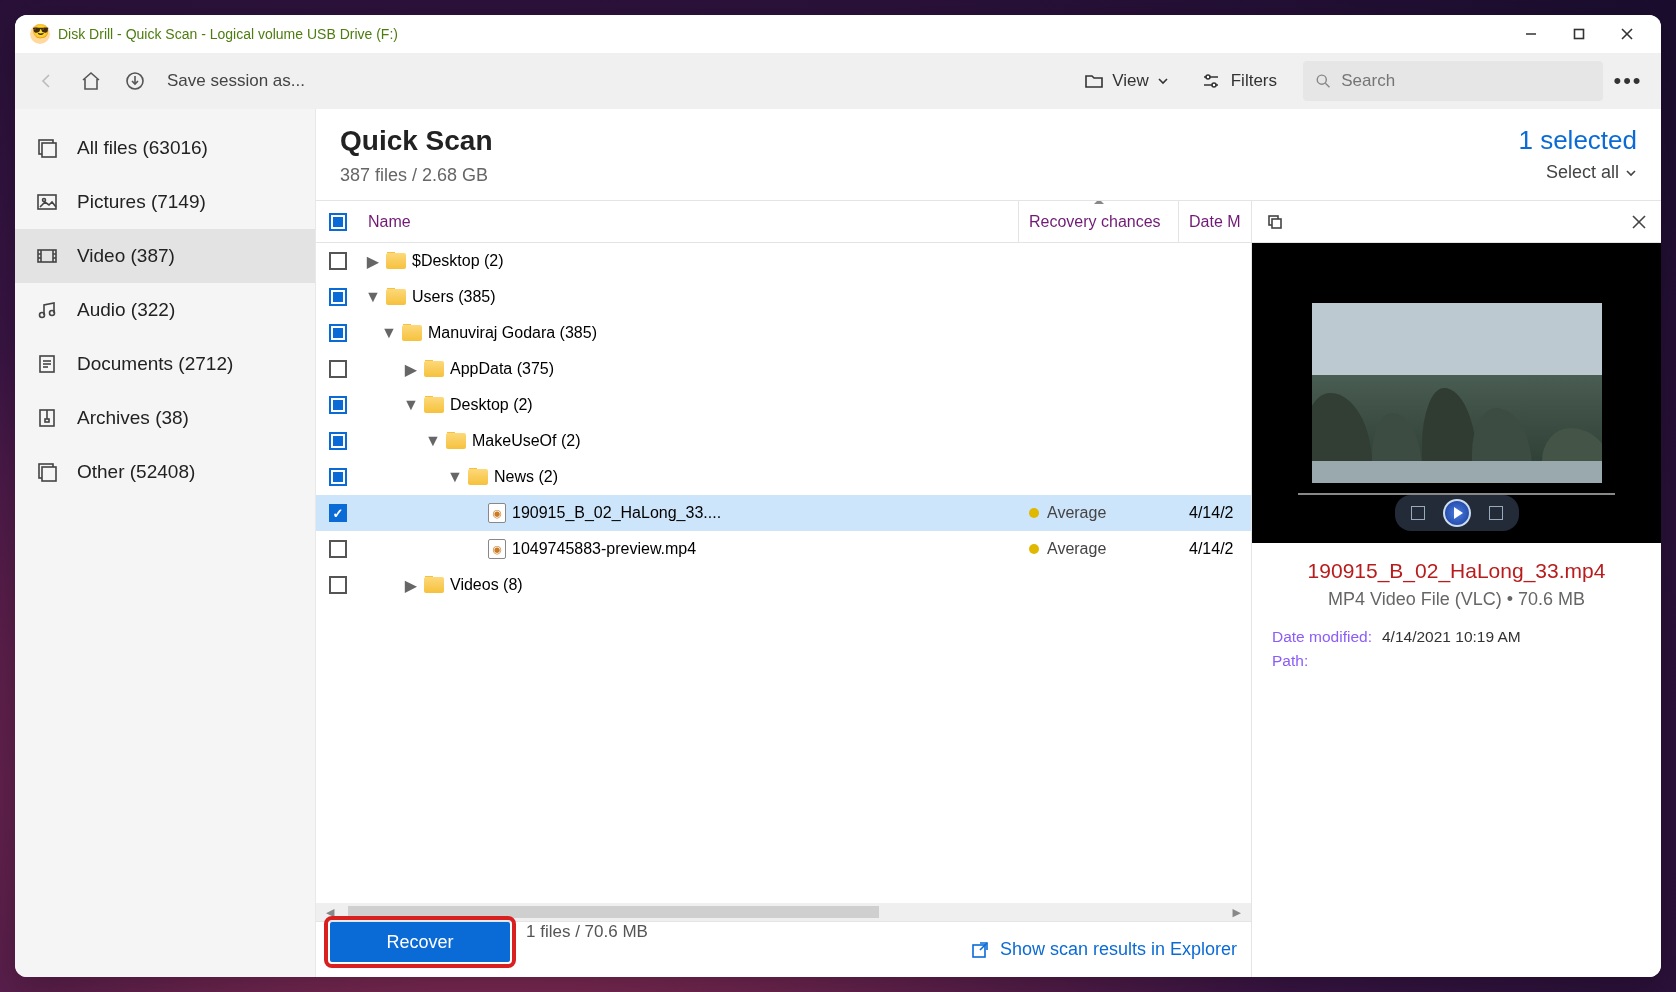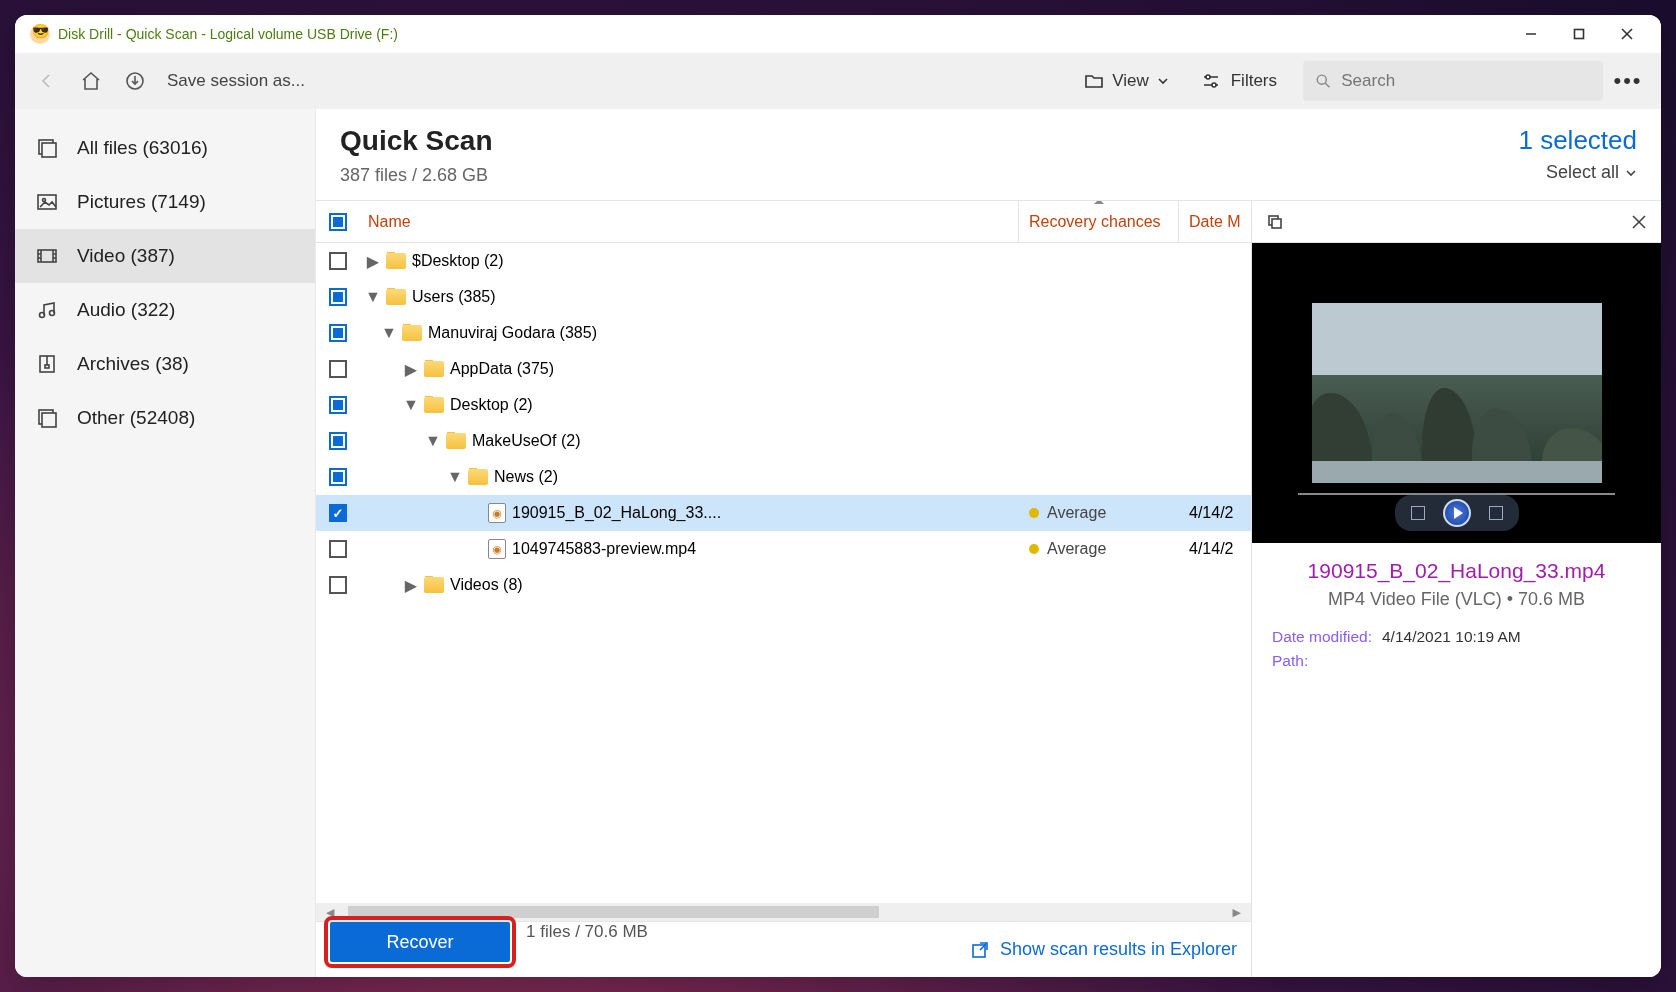--- a/index.html
+++ b/index.html
@@ -43,21 +43,21 @@
 .mh-left .subtitle { font-size: 18px; color: #666; margin-top: 8px; }
 .mh-right { text-align: right; }
 .selected-count { font-size: 26px; color: #0b6bd6; font-weight: 400; }
 .select-all { font-size: 18px; color: #444; margin-top: 6px; display: flex; align-items: center; gap: 6px; justify-content: flex-end; }
 
 
 .content-split { flex: 1; display: flex; overflow: hidden; border-top: 1px solid #e4e4e4; }
 .table-area { flex: 1; display: flex; flex-direction: column; overflow: hidden; border-left: 1px solid #e8e8e8; }
 
 
-.table-head { height: 42px; display: flex; align-items: center; border-bottom: 1px solid #e4e4e4; font-size: 16px; color: #c2410c; }
+.table-head { height: 42px; display: flex; align-items: center; border-bottom: 1px solid #e4e4e4; font-size: 16px; color: #701a75; }
 .th-check { width: 44px; display: flex; align-items: center; justify-content: center; }
 .th-name { flex: 1; padding-left: 8px; border-right: 1px solid #e4e4e4; height: 100%; display: flex; align-items: center; }
 .th-recovery { width: 160px; padding-left: 10px; border-right: 1px solid #e4e4e4; height: 100%; display: flex; align-items: center; position: relative; }
 .th-date { width: 72px; padding-left: 10px; height: 100%; display: flex; align-items: center; }
 .th-recovery::before { content:""; position:absolute; top:-7px; left:50%; transform:translateX(-50%); border:5px solid transparent; border-bottom-color:#888; }
 
 
 .tbody { flex: 1; overflow-y: auto; overflow-x: hidden; }
 .row { height: 36px; display: flex; align-items: center; font-size: 16px; }
 .row.selected { background: #cde5fb; }
@@ -113,21 +113,21 @@
 .mt.m4 { width:60px; height:75px; left:160px; bottom:0; }
 .mt.m5 { width:70px; height:55px; right:-10px; bottom:0; background:#445447;}
 .video-water { position:absolute; bottom:0; left:0; right:0; height:22px; background:#9aa9ad; }
 .video-controls { position:absolute; bottom:12px; left:50%; transform:translateX(-50%); display:flex; align-items:center; gap:18px; background: rgba(50,60,80,0.7); padding:4px 16px; border-radius:16px; }
 .video-progress { position:absolute; bottom:48px; left:46px; right:46px; height:2px; background:#888; }
 .vc-btn { width:14px; height:14px; border:1px solid #9ab; }
 .play-btn { width:28px; height:28px; border-radius:50%; background: radial-gradient(#4a7fe0,#1a3a9a); display:flex; align-items:center; justify-content:center; border:2px solid #cde; }
 .play-btn::after{ content:""; border-left:9px solid #fff; border-top:6px solid transparent; border-bottom:6px solid transparent; margin-left:3px; }
 
 .preview-meta { padding: 16px 20px; }
-.pv-filename { font-size: 21px; color: #a21caf; text-align: center; }
+.pv-filename { font-size: 21px; color: #b91c1c; text-align: center; }
 .pv-subtitle { font-size: 18px; color: #666; text-align: center; margin-top: 6px; }
 .pv-details { margin-top: 18px; font-size: 15.5px; }
 .pv-row { display: flex; margin-bottom: 6px; }
 .pv-label { width: 110px; color: #8b5cf6; }
 .pv-value { flex: 1; color: #333; word-break: break-all; }
 
 svg { stroke: currentColor; fill: none; stroke-width: 1.6; }
 </style>
 </head>
 <body>
@@ -243,20 +243,31 @@
       </div>
       <div class="sb-item">
         <span class="sb-icon">
             <svg width="22" height="22" viewBox="0 0 22 22">
               <path d="M8 16 V6 L18 4 V14"></path>
               <circle cx="6" cy="16" r="2.5"></circle>
               <circle cx="16" cy="14" r="2.5"></circle>
             </svg>
           </span>
         <span>Audio (322)</span>
+      </div>
+      <div class="sb-item">
+        <span class="sb-icon">
+            <svg width="22" height="22" viewBox="0 0 22 22">
+              <rect x="4" y="3" width="14" height="16"></rect>
+              <line x1="7" y1="8" x2="15" y2="8"></line>
+              <line x1="7" y1="11" x2="15" y2="11"></line>
+              <line x1="7" y1="14" x2="12" y2="14"></line>
+            </svg>
+          </span>
+        <span>Documents (2712)</span>
       </div>
       <div class="sb-item">
         <span class="sb-icon">
             <svg width="22" height="22" viewBox="0 0 22 22">
               <rect x="4" y="3" width="14" height="16"></rect>
               <line x1="11" y1="3" x2="11" y2="12"></line>
               <rect x="9" y="12" width="4" height="3"></rect>
             </svg>
           </span>
         <span>Archives (38)</span>

